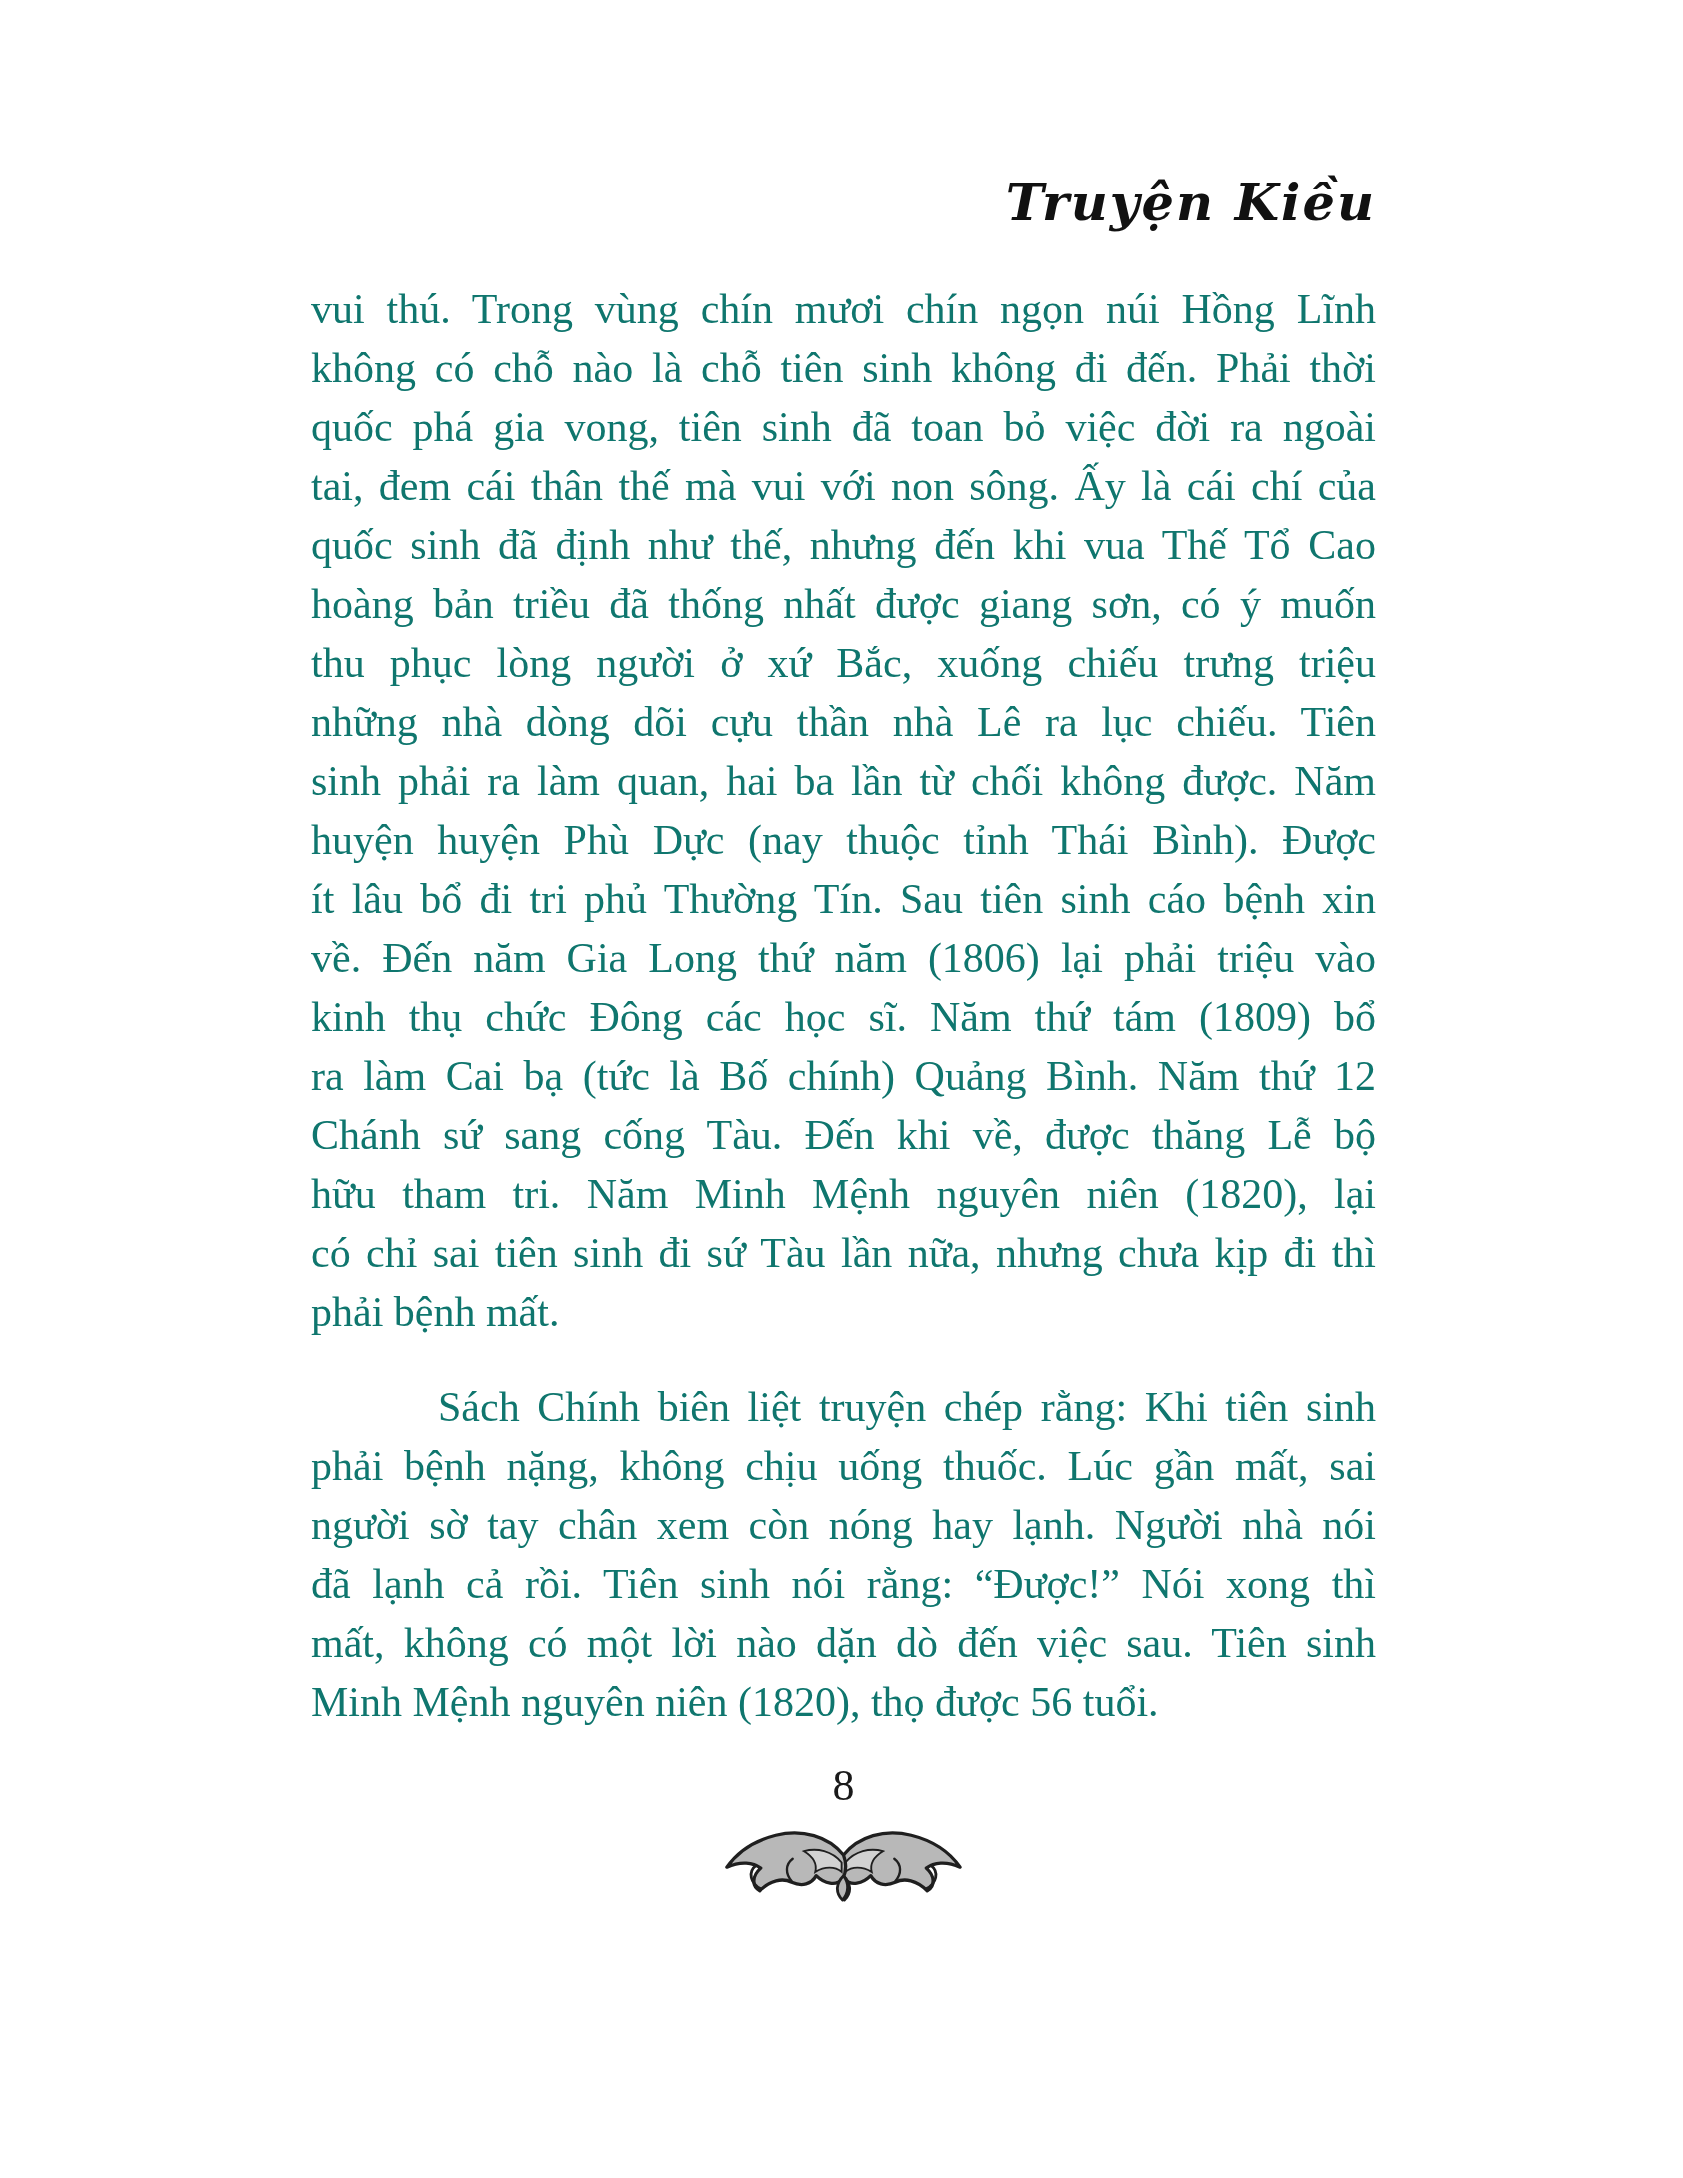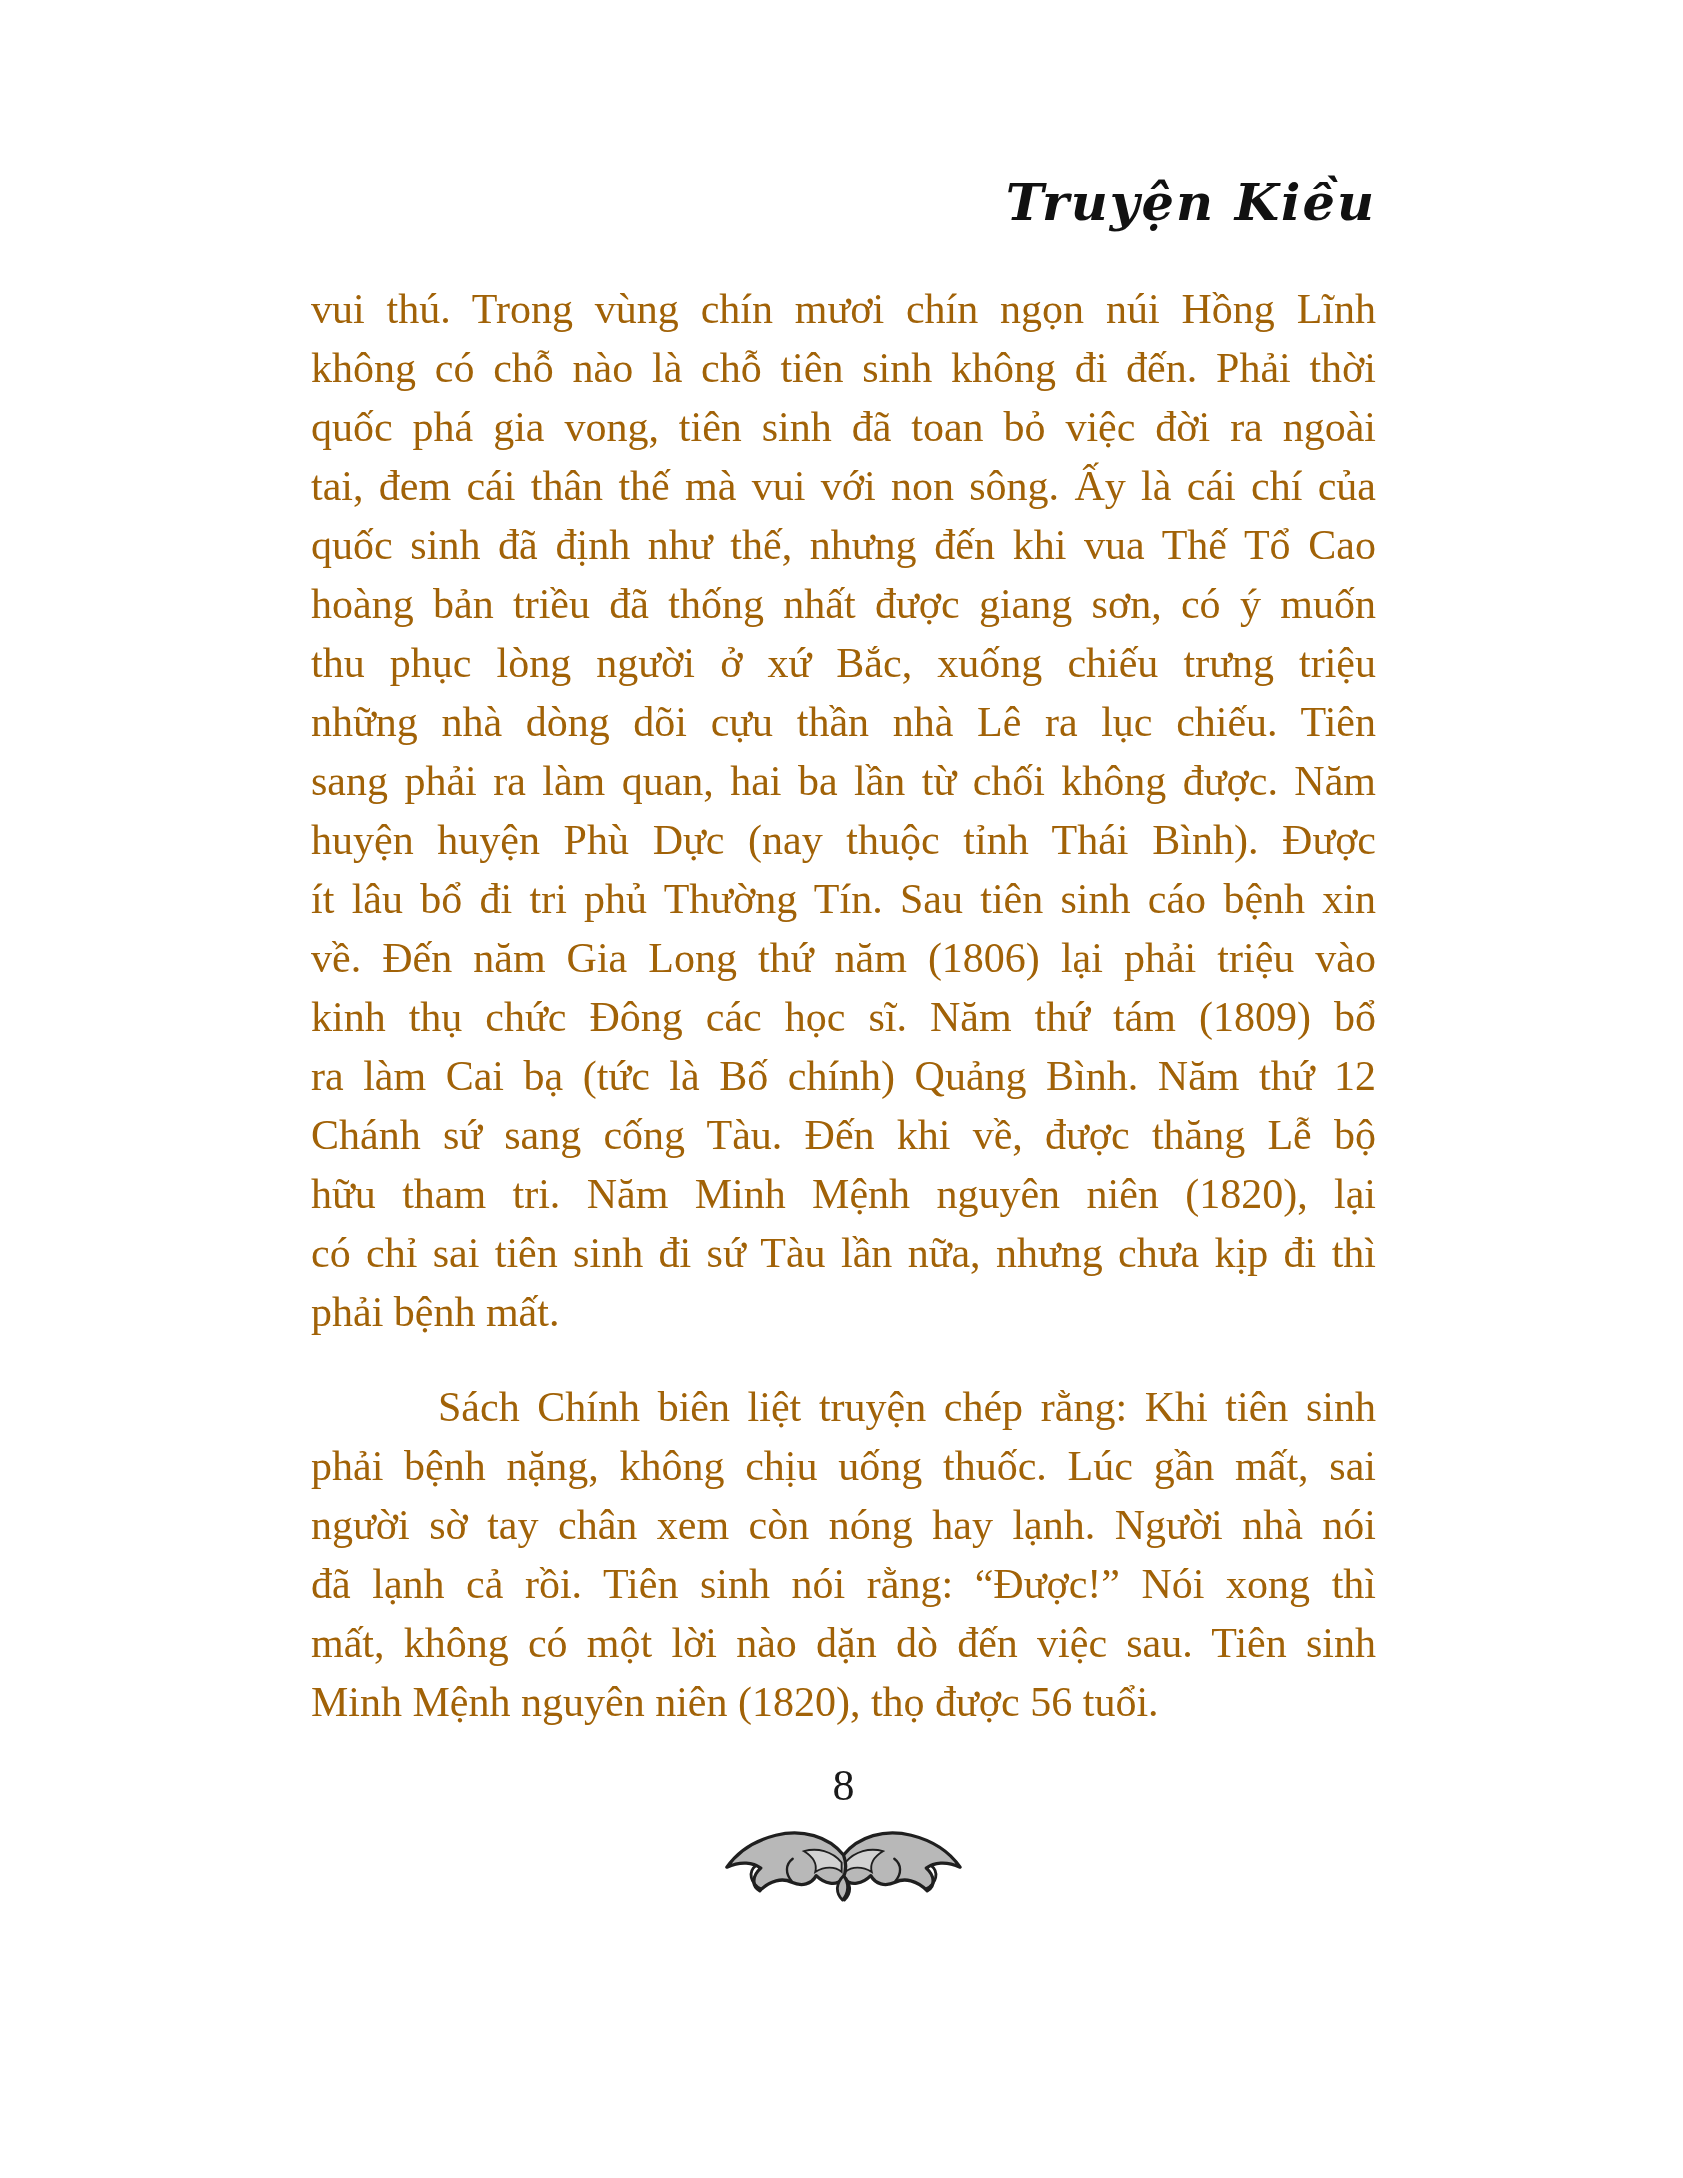--- a/index.html
+++ b/index.html
@@ -26,21 +26,21 @@
     font-weight: 700;
     font-size: 51px;
     line-height: 111px;
     letter-spacing: 2px;
     color: #111111;
   }
   .body-text {
     margin-top: 22px;
     font-size: 42px;
     line-height: 59px;
-    color: #a16207;
+    color: #0f766e;
   }
   .para { margin: 0; }
   .para.second { margin-top: 36px; }
   .line {
     height: 59px;
     text-align: justify;
     text-align-last: justify;
     white-space: nowrap;
   }
   .line.last {
@@ -79,21 +79,21 @@
 
       <div class="para first">
         <div class="line">vui thú. Trong vùng chín mươi chín ngọn núi Hồng Lĩnh</div>
         <div class="line">không có chỗ nào là chỗ tiên sinh không đi đến. Phải thời</div>
         <div class="line">quốc phá gia vong, tiên sinh đã toan bỏ việc đời ra ngoài</div>
         <div class="line">tai, đem cái thân thế mà vui với non sông. Ấy là cái chí của</div>
         <div class="line">quốc sinh đã định như thế, nhưng đến khi vua Thế Tổ Cao</div>
         <div class="line">hoàng bản triều đã thống nhất được giang sơn, có ý muốn</div>
         <div class="line">thu phục lòng người ở xứ Bắc, xuống chiếu trưng triệu</div>
         <div class="line">những nhà dòng dõi cựu thần nhà Lê ra lục chiếu. Tiên</div>
-        <div class="line">sang phải ra làm quan, hai ba lần từ chối không được. Năm</div>
+        <div class="line">sinh phải ra làm quan, hai ba lần từ chối không được. Năm</div>
         <div class="line">huyện huyện Phù Dực (nay thuộc tỉnh Thái Bình). Được</div>
         <div class="line">ít lâu bổ đi tri phủ Thường Tín. Sau tiên sinh cáo bệnh xin</div>
         <div class="line">về. Đến năm Gia Long thứ năm (1806) lại phải triệu vào</div>
         <div class="line">kinh thụ chức Đông các học sĩ. Năm thứ tám (1809) bổ</div>
         <div class="line">ra làm Cai bạ (tức là Bố chính) Quảng Bình. Năm thứ 12</div>
         <div class="line">Chánh sứ sang cống Tàu. Đến khi về, được thăng Lễ bộ</div>
         <div class="line">hữu tham tri. Năm Minh Mệnh nguyên niên (1820), lại</div>
         <div class="line">có chỉ sai tiên sinh đi sứ Tàu lần nữa, nhưng chưa kịp đi thì</div>
         <div class="line last">phải bệnh mất.</div>
       </div>

